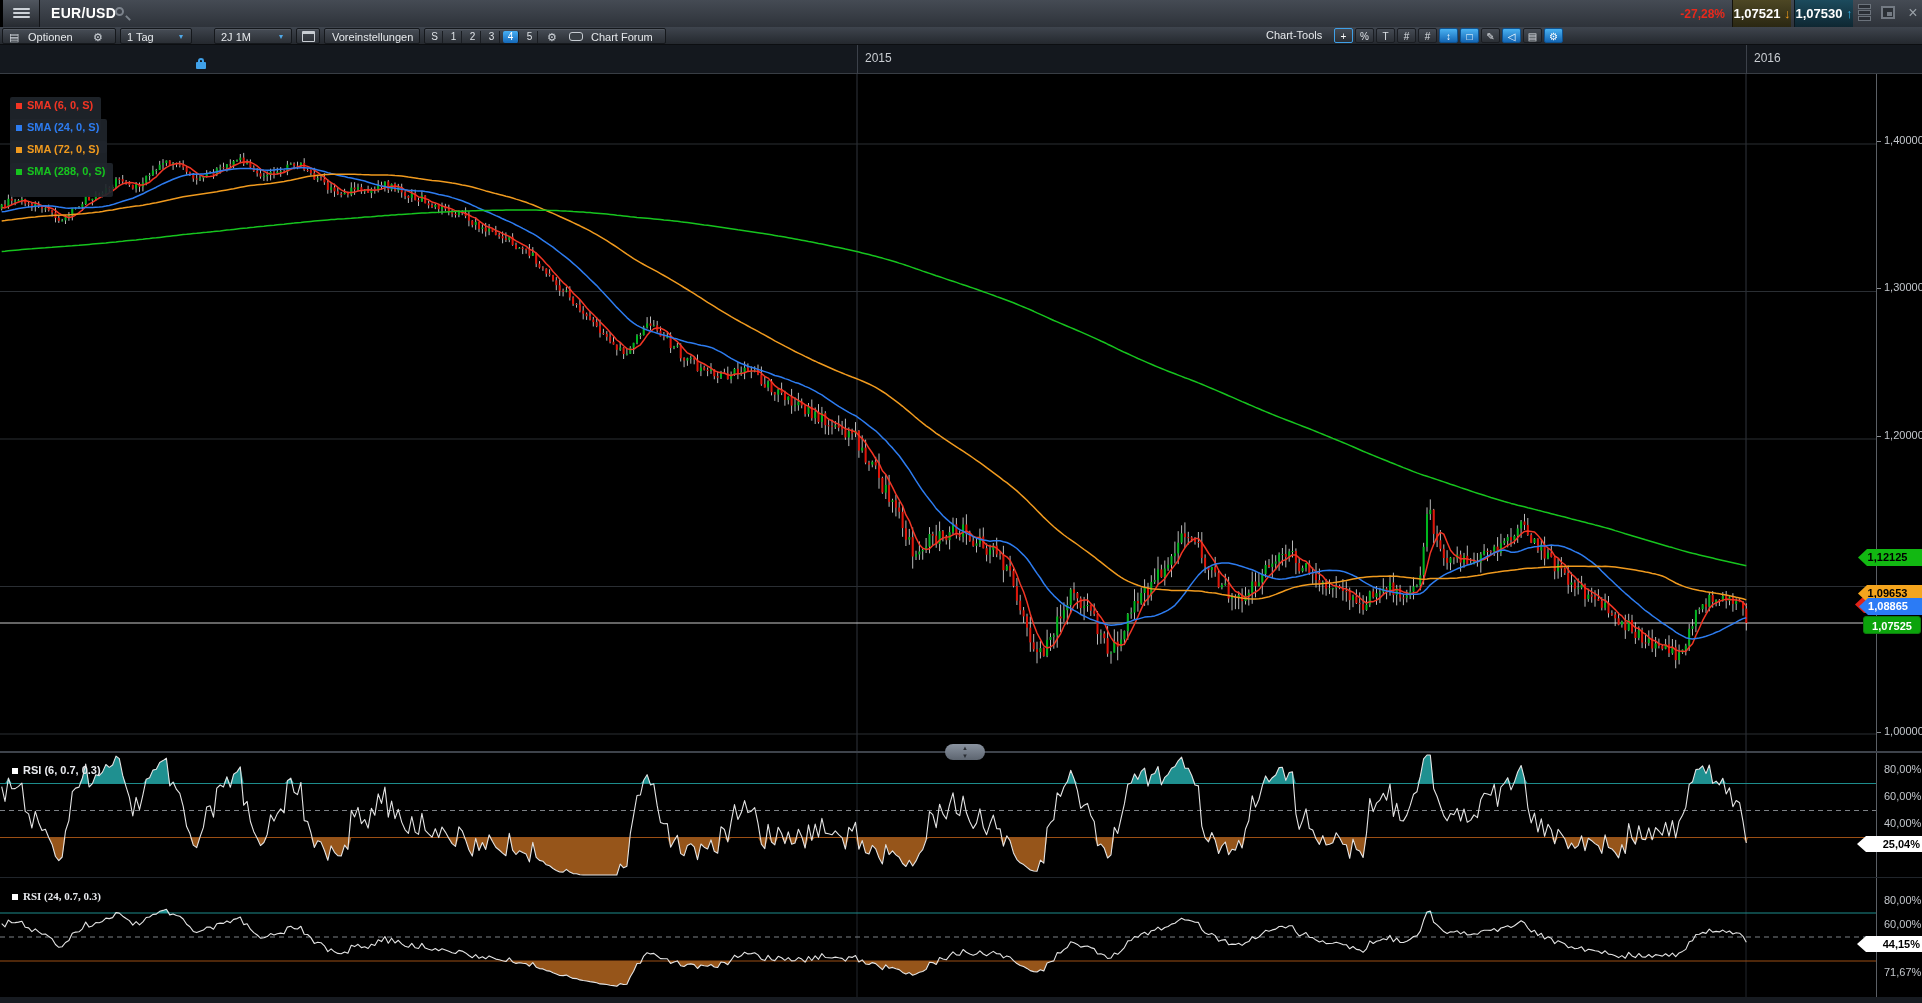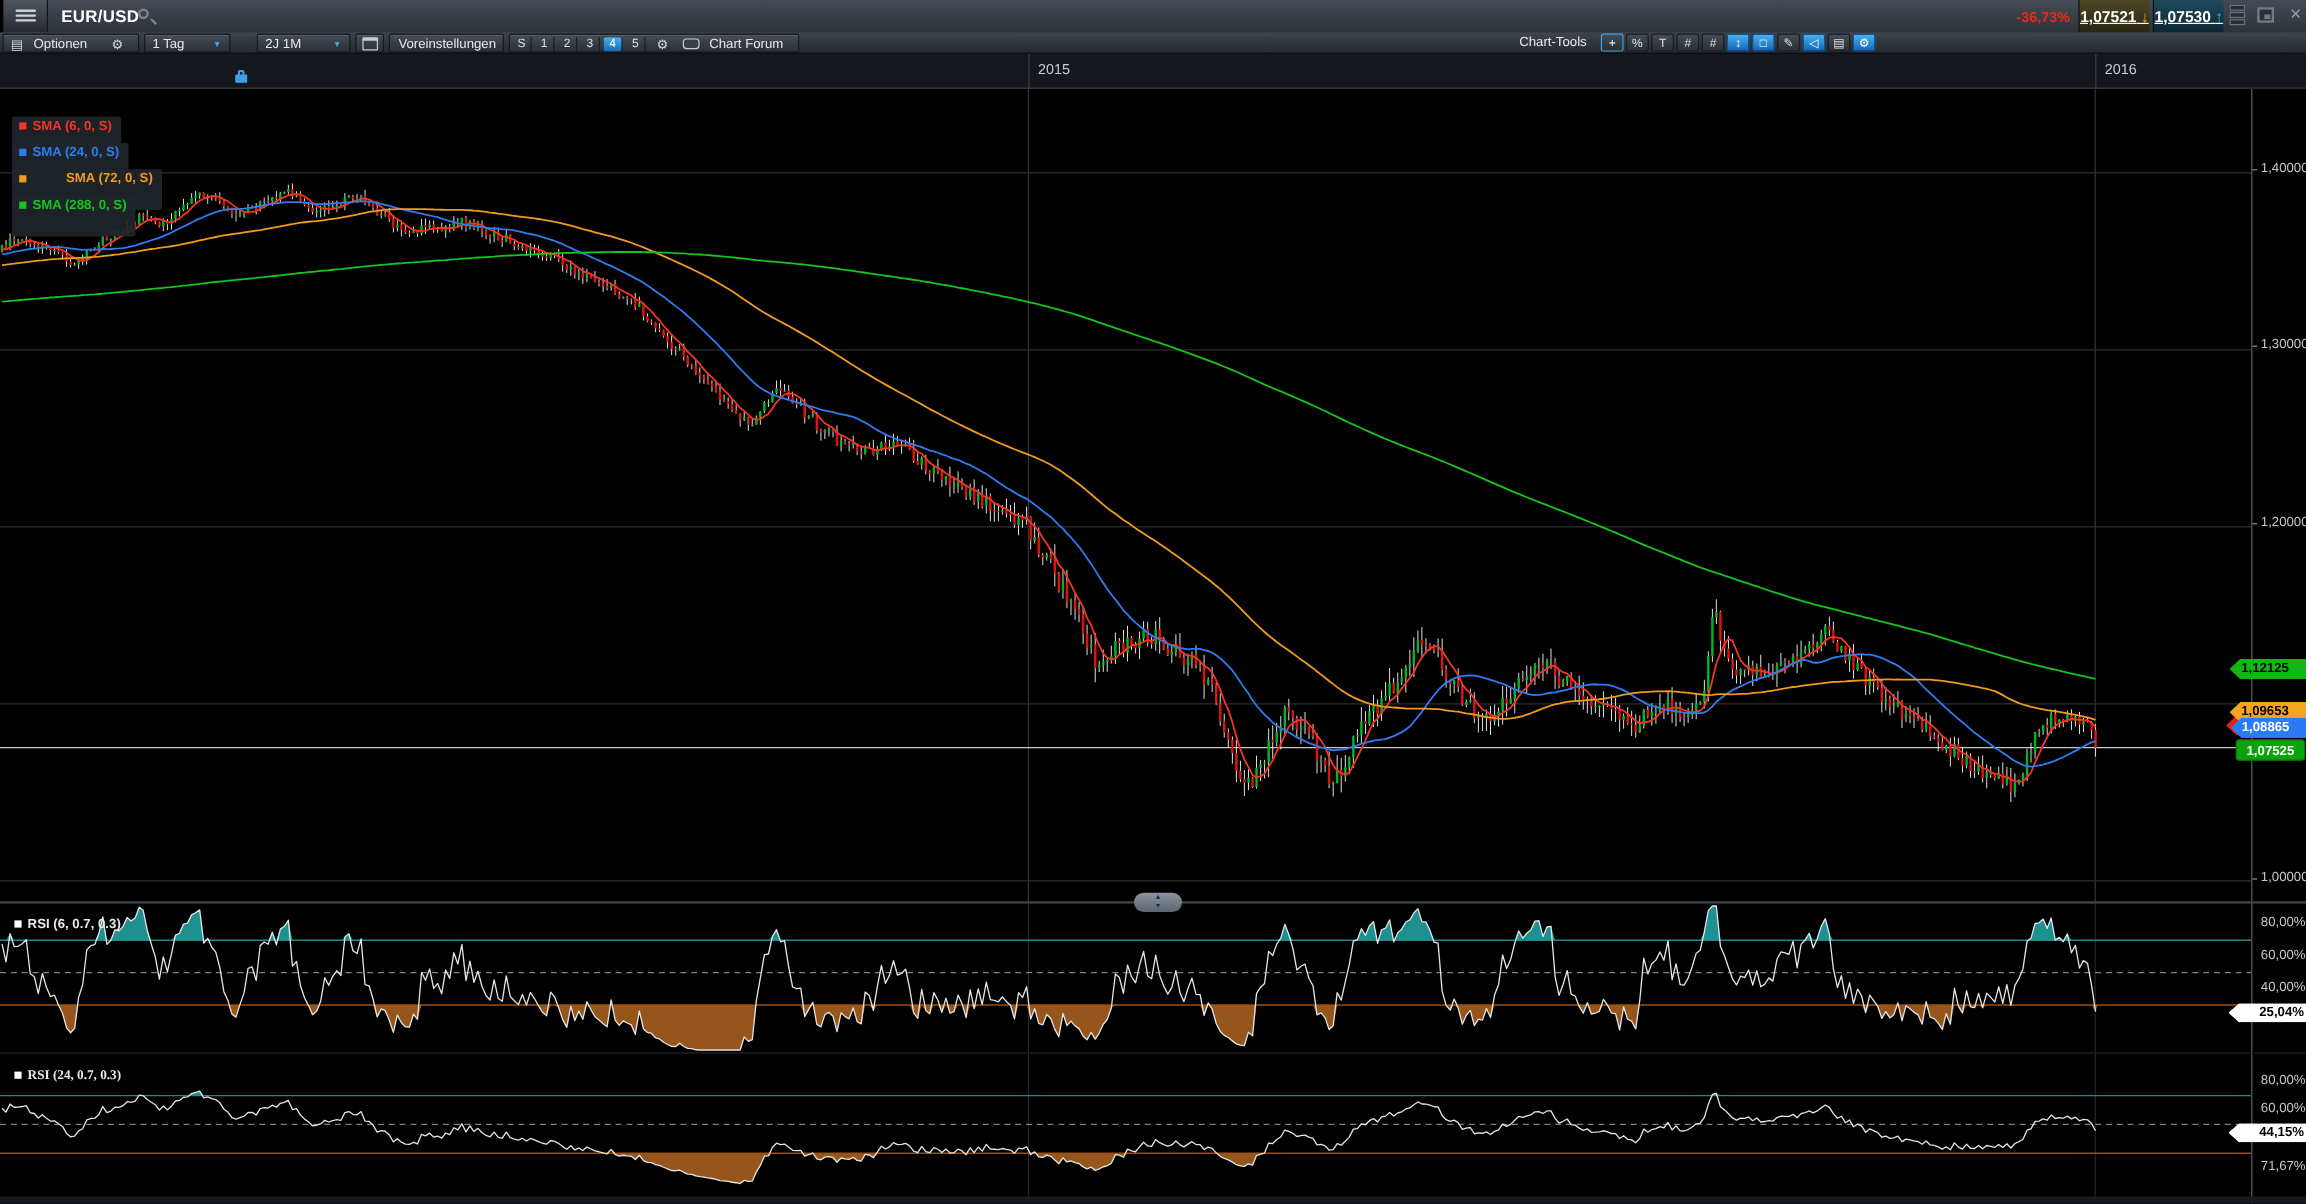--- a/index.html
+++ b/index.html
@@ -8,21 +8,21 @@
   
   #titlebar{position:absolute;left:3px;top:0;width:1922px;height:44px;
     background:linear-gradient(#454b54,#20242a);border-bottom:1px solid #0d0f12;z-index:40;}
   #menu-btn{position:absolute;left:0;top:0;width:37px;height:27px;
     background:linear-gradient(#50565f,#262a30);border-right:1px solid #121418;cursor:pointer;}
   .hbar{position:absolute;left:10px;width:17px;height:2px;background:#cdd2d8;border-radius:1px;}
   #inst-title{position:absolute;left:48px;top:5px;font-size:14px;font-weight:bold;color:#ffffff;letter-spacing:.3px;}
   .search-glass{position:absolute;left:112px;top:7px;width:9px;height:9px;border:2px solid #7c838c;border-radius:50%;}
   .search-handle{position:absolute;left:122px;top:17px;width:6px;height:2px;background:#7c838c;transform:rotate(45deg);}
   #pct-change{position:absolute;left:1656px;top:7px;width:66px;text-align:right;font-size:12px;font-weight:bold;color:#e8291c;}
-  .price-box{position:absolute;top:0;height:27px;line-height:27px;text-align:center;font-size:13px;font-weight:bold;color:#fff;text-decoration:underline;}
+  .price-box{position:absolute;top:0;height:27px;line-height:27px;text-align:center;font-size:13px;font-weight:bold;color:#fff;}
   #sell-box{left:1729px;width:59px;background:linear-gradient(#4d4724,#2a2712);border-left:1px solid #14120a;}
   #buy-box{left:1791px;width:59px;background:linear-gradient(#1c4b5d,#0e2732);border-left:1px solid #0a161c;}
   .arr-dn{color:#f5a01e;font-weight:bold;} .arr-up{color:#35b9f0;font-weight:bold;}
   .winlist{position:absolute;left:1855px;top:4px;width:13px;height:19px;}
   .winlist div{height:5px;border:1px solid #6b727b;background:#2a2e35;margin-bottom:1px;}
   #restore-btn{position:absolute;left:1878px;top:6px;width:14px;height:13px;border:2px solid #737a83;background:#2b3036;}
   #restore-btn div{position:absolute;right:1px;bottom:1px;width:5px;height:4px;background:#737a83;}
   #close-btn{position:absolute;left:1901px;top:2px;width:18px;height:22px;color:#9aa1a8;font-size:16px;line-height:22px;text-align:center;cursor:pointer;}
   
   #toolbar{position:absolute;left:0;top:27px;width:1922px;height:18px;
@@ -78,21 +78,21 @@
 
 <div id="titlebar">
   <div id="menu-btn">
     <div class="hbar" style="top:8px;"></div>
     <div class="hbar" style="top:12px;"></div>
     <div class="hbar" style="top:16px;"></div>
   </div>
   <span id="inst-title">EUR/USD</span>
   <span class="search-glass"></span>
   <span class="search-handle"></span>
-  <span id="pct-change">-36,73%</span>
+  <span id="pct-change">-27,28%</span>
   <div class="price-box" id="sell-box">
     <span>1,07521</span>
     <span class="arr-dn">↓</span>
   </div>
   <div class="price-box" id="buy-box">
     <span>1,07530</span>
     <span class="arr-up">↑</span>
   </div>
   <div class="winlist">
       <div></div>
@@ -730,21 +730,21 @@
     </svg>
   </div>
 
 <div id="divider"></div>
 <div id="divider-handle">▲<br>▼</div>
 <div id="rsi-sep"></div>
 <div id="bottom-strip"></div>
 
 <div class="chip" style="top:97px;"><span class="sq" style="background:#f23524;"></span><span style="color:#f23524;">SMA (6, 0, S)</span></div>
 <div class="chip" style="top:119px;"><span class="sq" style="background:#2d7cf0;"></span><span style="color:#2d7cf0;">SMA (24, 0, S)</span></div>
-<div class="chip" style="top:141px;"><span class="sq" style="background:#f09a1e;"></span><span style="color:#f09a1e;margin-left:28px;">SMA (72, 0, S)</span></div>
+<div class="chip" style="top:141px;"><span class="sq" style="background:#f09a1e;"></span><span style="color:#f09a1e;">SMA (72, 0, S)</span></div>
 <div class="chip" style="top:163px;"><span class="sq" style="background:#16c41e;"></span><span style="color:#16c41e;">SMA (288, 0, S)</span></div>
 
 <div class="rsi-label" style="top:764px;"><span class="sq"></span><span>RSI (6, 0.7, 0.3)</span></div>
 <div class="rsi-label" style="top:890px;font-family:Liberation Serif, serif;"><span class="sq"></span><span>RSI (24, 0.7, 0.3)</span></div>
 
 <div id="axis-col">
   <div class="ax-tick" style="top:67px;"></div>
   <div class="ax-tick" style="top:214px;"></div>
   <div class="ax-tick" style="top:362px;"></div>
   <div class="ax-tick" style="top:658px;"></div>

